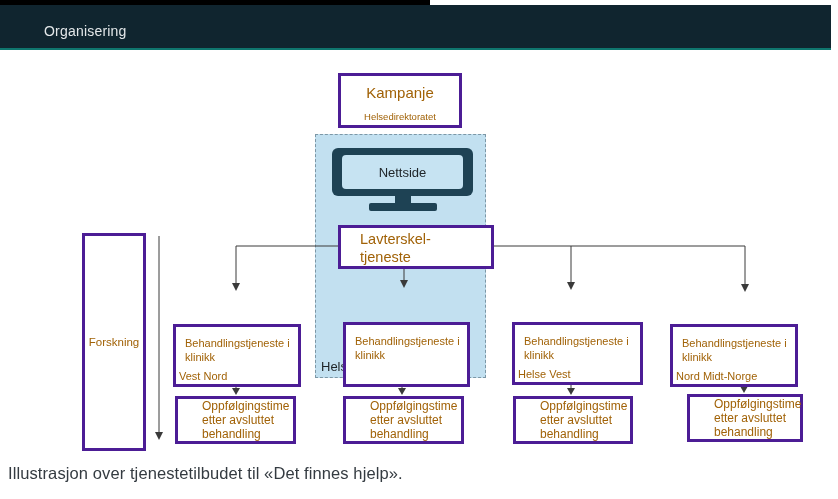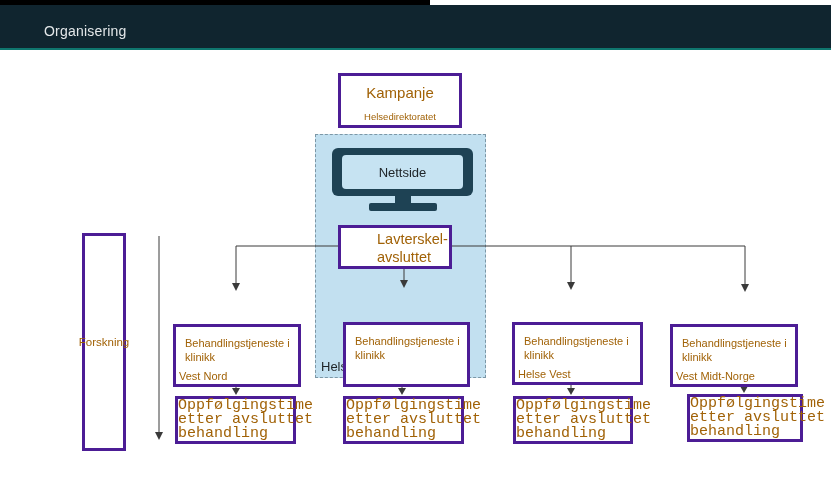--- a/index.html
+++ b/index.html
@@ -38,32 +38,32 @@
   .monitor { left:332px; top:148px; width:141px; height:48px; background:#1e4254; border-radius:6px; z-index:3; }
   .monitor-screen {
     position:absolute; left:10px; top:7px; width:121px; height:34px;
     background:#c6e3f2; border-radius:4px;
     display:flex; align-items:center; justify-content:center;
     font-size:13px; color:#20262a;
   }
   .monitor-neck { left:395px; top:196px; width:16px; height:8px; background:#1e4254; z-index:3; }
   .monitor-base { left:369px; top:203px; width:68px; height:8px; background:#1e4254; border-radius:2px; z-index:3; }
 
-  .lavterskel { left:338px; top:225px; width:114px; height:44px; font-size:14.5px; line-height:18px; padding:2px 0 0 36px; }
+  .lavterskel { left:338px; top:225px; width:156px; height:44px; font-size:14.5px; line-height:18px; padding:2px 0 0 19px; }
 
-  .forskning { left:82px; top:233px; width:44px; height:218px; display:flex; align-items:center; justify-content:center; font-size:11.5px; }
+  .forskning { left:82px; top:233px; width:64px; height:218px; display:flex; align-items:center; justify-content:center; font-size:11.5px; }
 
   .clinic { font-size:11px; line-height:14px; padding:9px 6px 0 9px;margin-top:32px; }
   .clinic .clinic-region { position:absolute; left:3px; bottom:1px; font-size:11px; white-space:nowrap; }
   .c1 { left:173px; top:292px; width:128px; height:63px; }
   .c2 { left:343px; top:290px; width:127px; height:65px; }
   .c3 { left:512px; top:290px; width:131px; height:63px; }
   .c4 { left:670px; top:292px; width:128px; height:63px; }
 
-  .followup { font-size:15px; line-height:14px; display:flex; align-items:center; padding:0 4px 0 0;font-family:Liberation Mono, monospace; }
+  .followup { font-size:12px; line-height:14px; display:flex; align-items:center; padding:0 4px 0 24px; }
   .f1 { left:175px; top:396px; width:121px; height:48px; }
   .f2 { left:343px; top:396px; width:121px; height:48px; }
   .f3 { left:513px; top:396px; width:120px; height:48px; }
   .f4 { left:687px; top:394px; width:116px; height:48px; }
 
   .caption {
     position:absolute; left:8px; top:464px; margin:0;
     font-size:16.5px; color:#343b41; letter-spacing:0.1px; z-index:3;
   }
 </style>
@@ -118,50 +118,51 @@
   <div class="abs monitor">
     <div class="monitor-screen">
       <span>Nettside</span>
     </div>
   </div>
   <div class="abs monitor-neck"></div>
   <div class="abs monitor-base"></div>
 
   <div class="nbox lavterskel">
     <div>Lavterskel-</div>
-    <div>avsluttet</div>
+    <div>tjeneste</div>
   </div>
 
   <div class="nbox forskning">
     <span>Forskning</span>
   </div>
 
   <div class="nbox clinic c1">
     <span>Behandlingstjeneste i klinikk</span>
     <span class="clinic-region">Vest Nord</span>
   </div>
   <div class="nbox clinic c2">
     <span>Behandlingstjeneste i klinikk</span>
   </div>
   <div class="nbox clinic c3">
     <span>Behandlingstjeneste i klinikk</span>
     <span class="clinic-region">Helse Vest</span>
   </div>
   <div class="nbox clinic c4">
     <span>Behandlingstjeneste i klinikk</span>
-    <span class="clinic-region">Vest Midt-Norge</span>
+    <span class="clinic-region">Nord Midt-Norge</span>
   </div>
 
   <div class="nbox followup f1">
     <span>Oppfølgingstime etter avsluttet behandling</span>
   </div>
   <div class="nbox followup f2">
     <span>Oppfølgingstime etter avsluttet behandling</span>
   </div>
   <div class="nbox followup f3">
     <span>Oppfølgingstime etter avsluttet behandling</span>
   </div>
   <div class="nbox followup f4">
     <span>Oppfølgingstime etter avsluttet behandling</span>
   </div>
 
+  <p class="caption">Illustrasjon over tjenestetilbudet til «Det finnes hjelp».</p>
 
 </div>
 
 </body></html>

